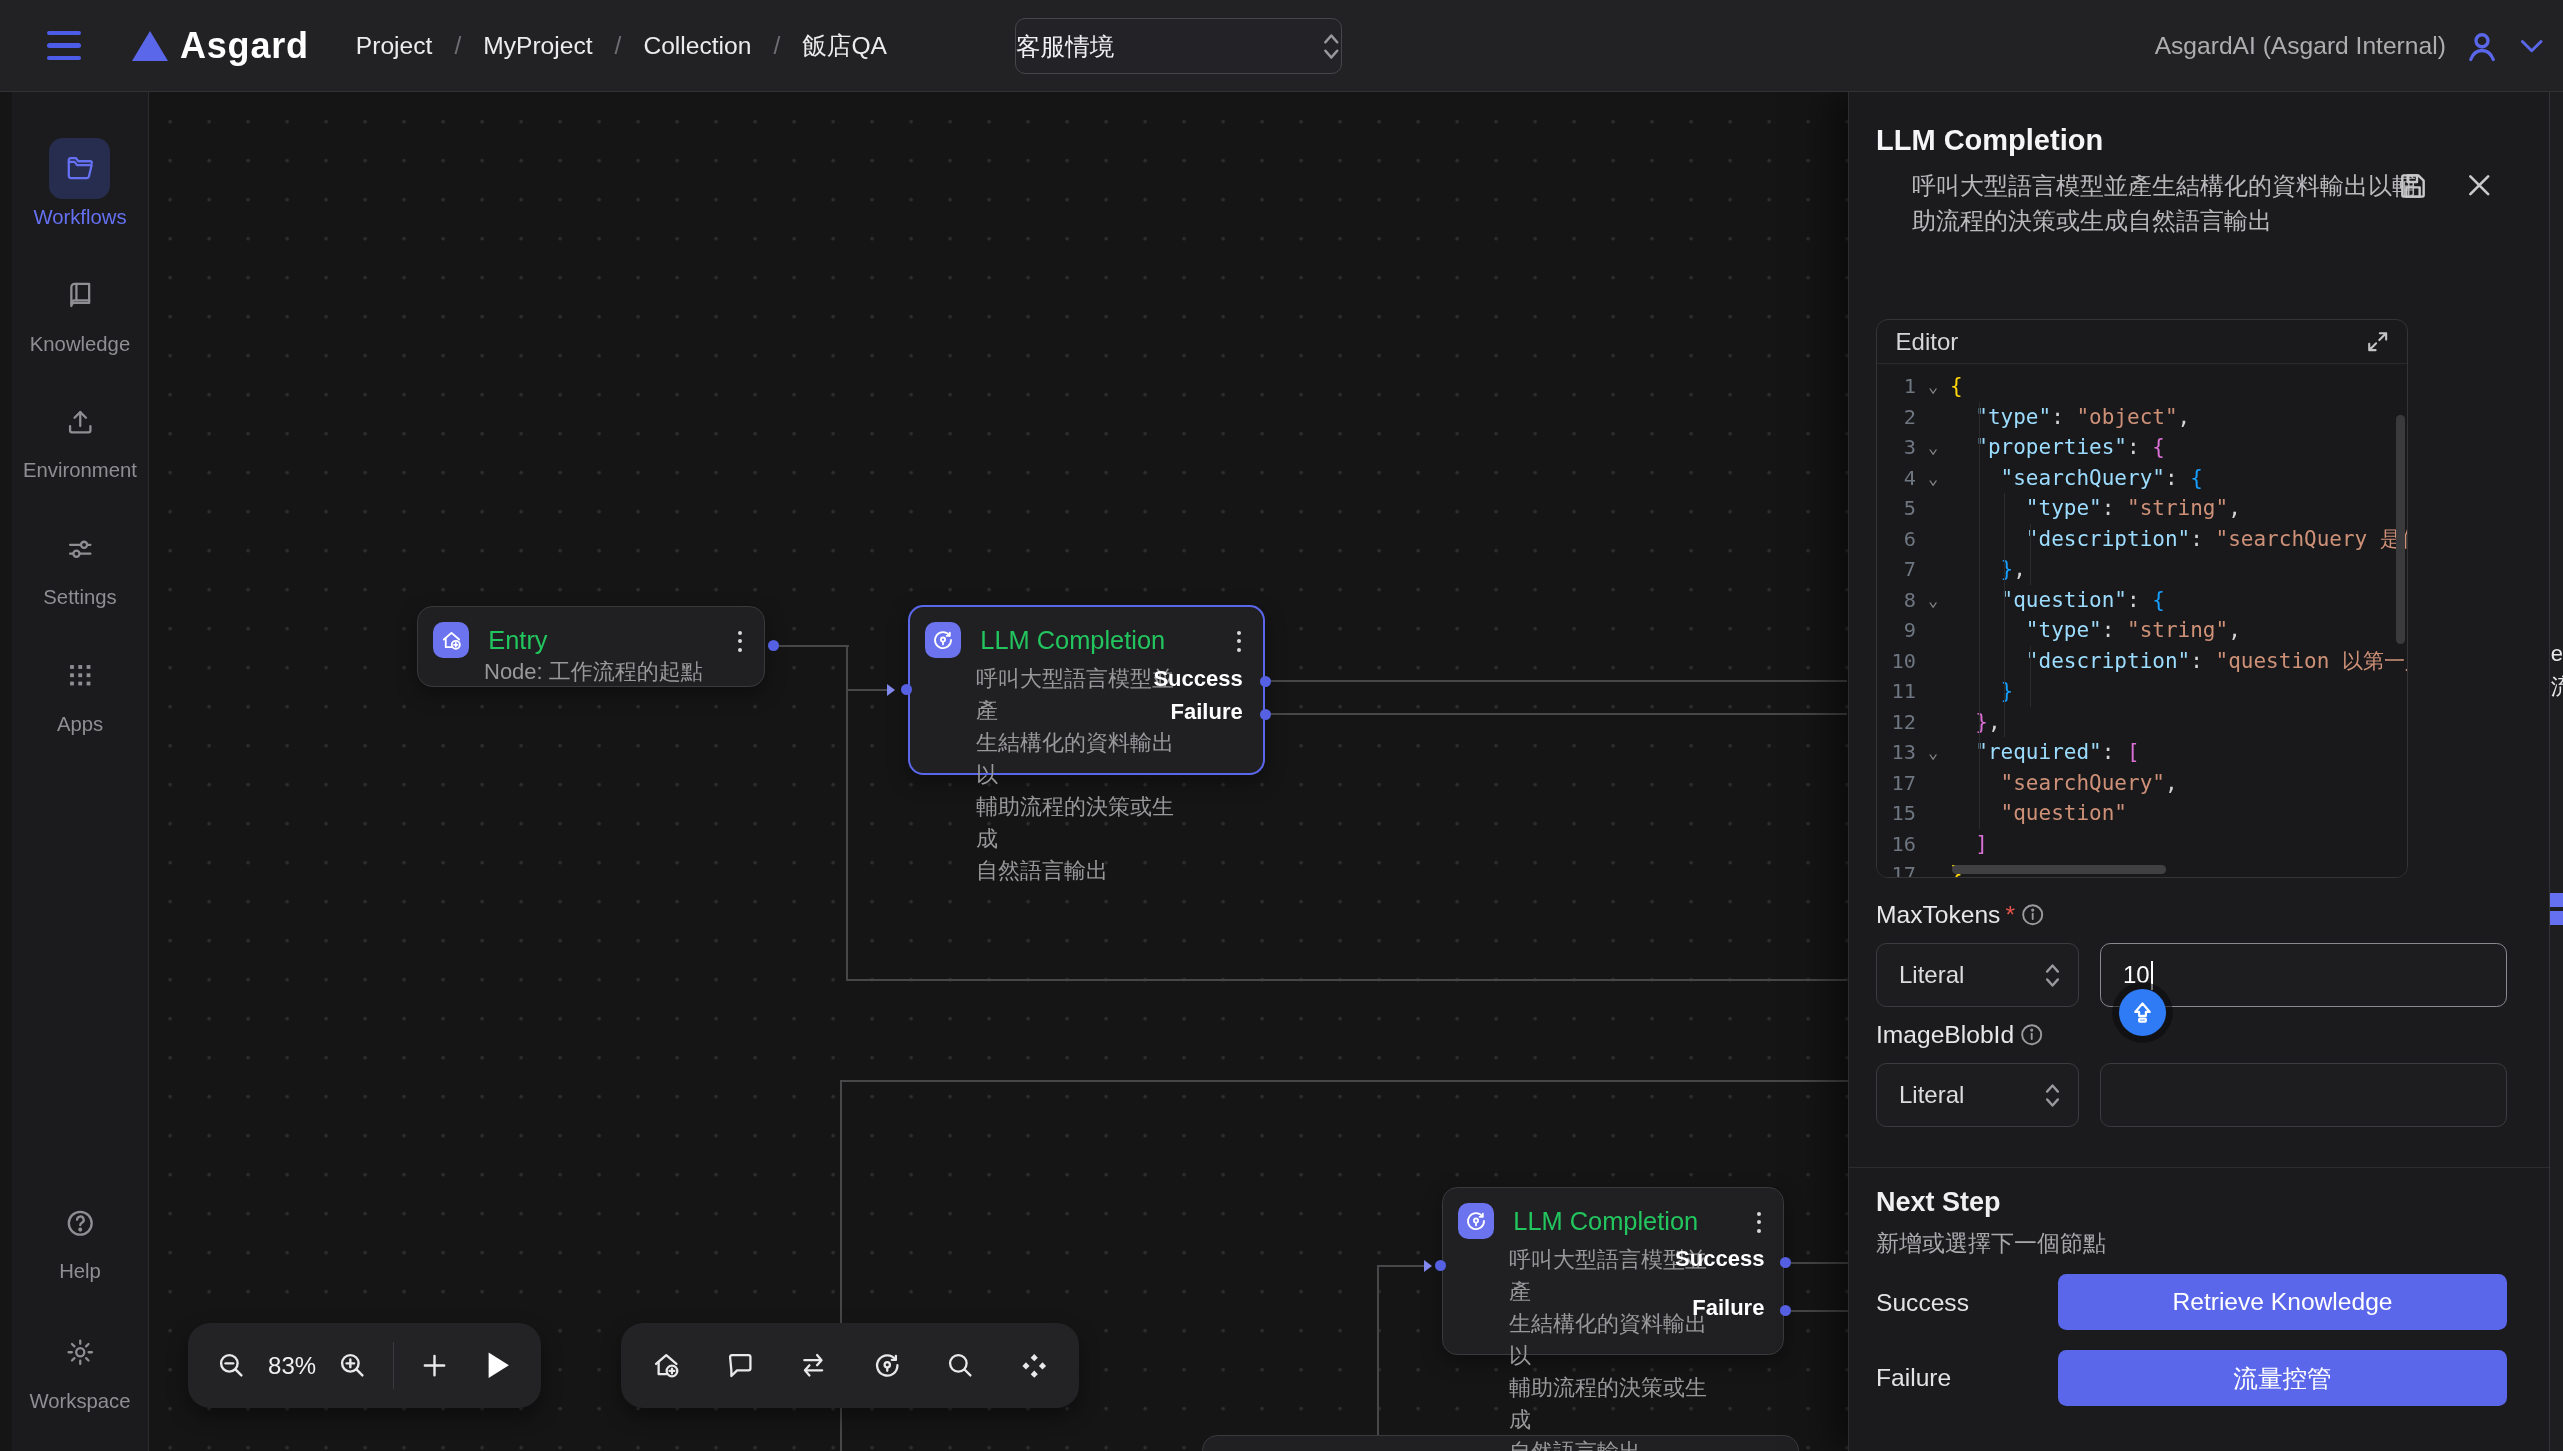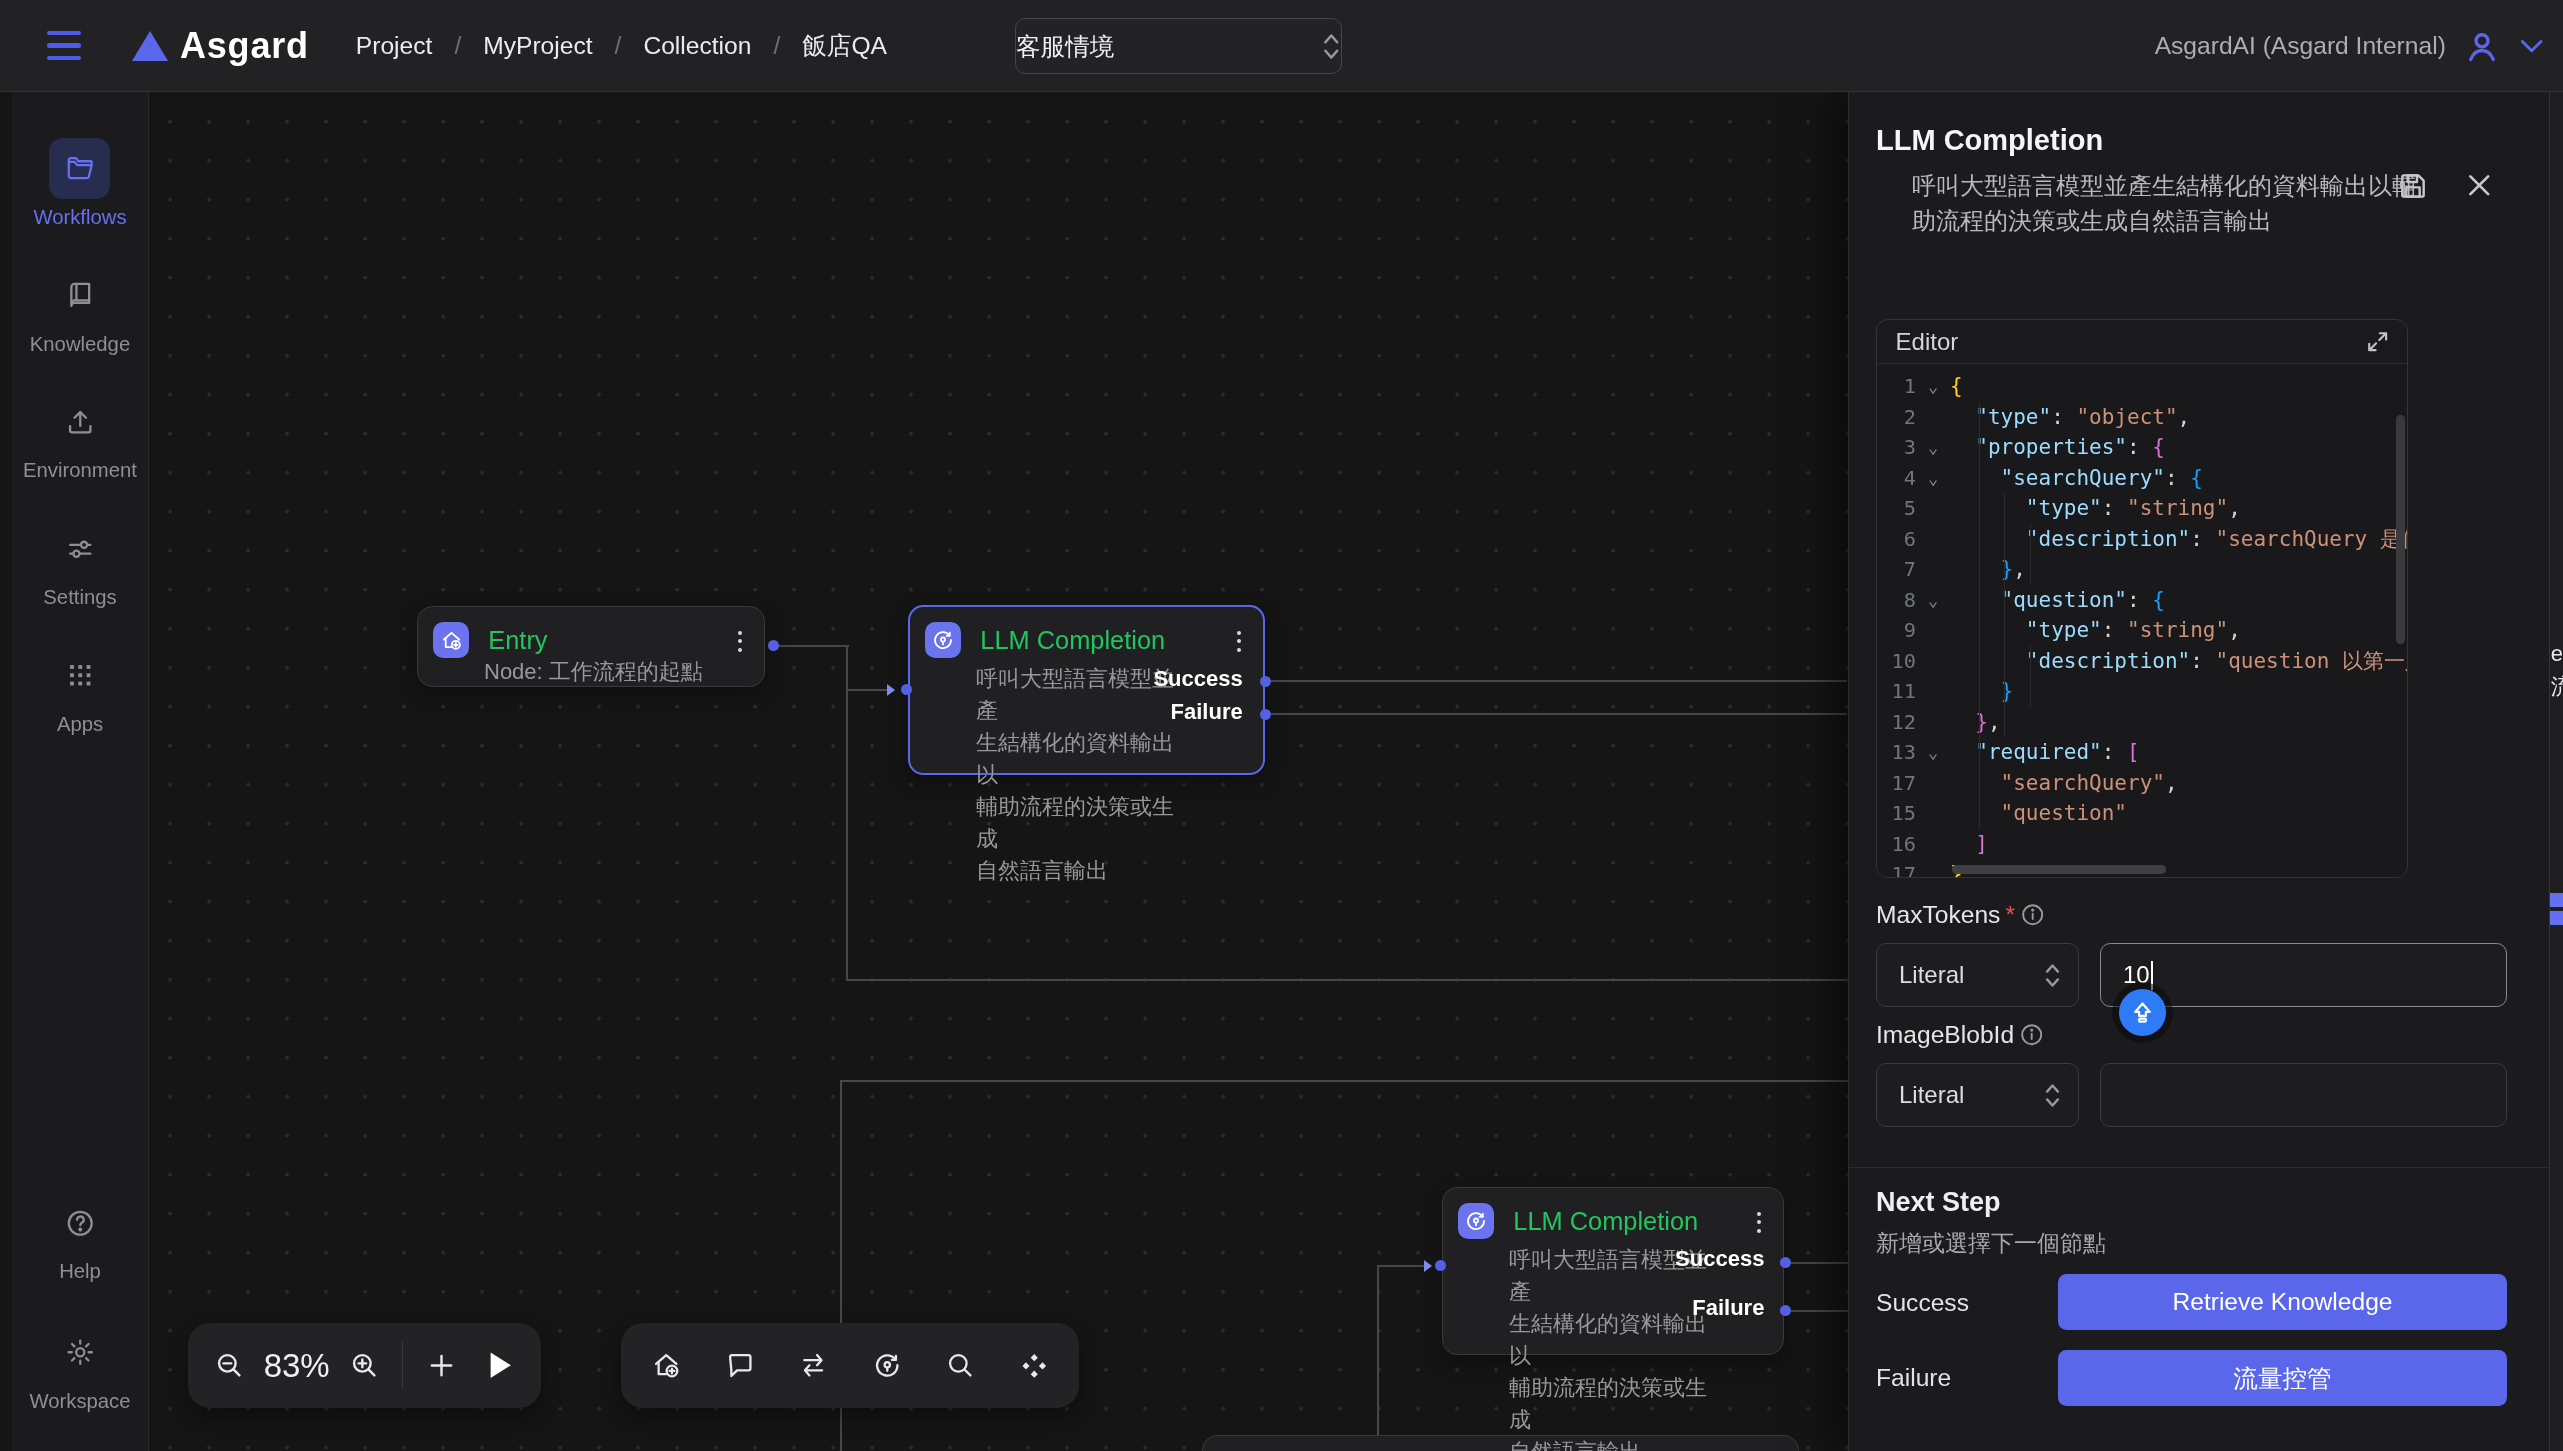--- a/index.html
+++ b/index.html
@@ -50,21 +50,21 @@
   .node-title{margin-left:19px;font-size:25.4px;color:#22c55e;font-weight:400;line-height:36px;flex:1;}
   .kebab{display:flex;flex-direction:column;gap:4.2px;padding:8.5px 5.1px;cursor:pointer;}
   .kebab i{width:4.2px;height:4.2px;border-radius:50%;background:#d8d8da;}
   .node-sub{font-size:22px;color:#98989b;margin:3.4px 17px 0 66px;}
   .node-desc{position:absolute;left:66px;top:56px;width:202px;font-size:22px;line-height:32px;color:#98989b;}
   .port-label{position:absolute;font-size:22px;font-weight:bold;color:#ffffff;text-align:right;}
 
   .pill{position:absolute;height:85px;background:#232326;border-radius:22px;display:flex;align-items:center;z-index:20;
         box-shadow:0 8.5px 20.3px rgba(0,0,0,.4);}
   .pill .tb-btn{width:63px;height:85px;display:flex;align-items:center;justify-content:center;cursor:pointer;color:#e9e9eb;}
-  .pill .zoom-val{font-size:33px;color:#f0f0f2;padding:0 5.1px;}
+  .pill .zoom-val{font-size:24px;color:#f0f0f2;padding:0 5.1px;}
   .pill .vdiv{width:1.7px;height:47px;background:#3a3a3e;margin:0 8.5px;}
 
   #partial-node{position:absolute;left:1065px;top:1343px;width:597px;height:119px;background:#202023;border:1.7px solid #3a3a3d;border-radius:15.3px 15.3px 0 0;}
 
   
   #panel{position:absolute;left:1848px;top:92px;width:715px;height:1360px;background:#1b1b1e;border-left:0.8px solid #2e2e31;
          box-shadow:-17px 0 37px rgba(0,0,0,.5);z-index:30;}
   #panel-title{position:absolute;left:27px;top:32px;font-size:29px;font-weight:bold;color:#f5f5f7;}
   #panel-desc{position:absolute;left:27px;top:76px;width:517px;font-size:24px;line-height:35px;color:#b9b9bc;margin-left:36px;}
   #save-btn{position:absolute;left:548px;top:78px;color:#c9c9cc;cursor:pointer;}

